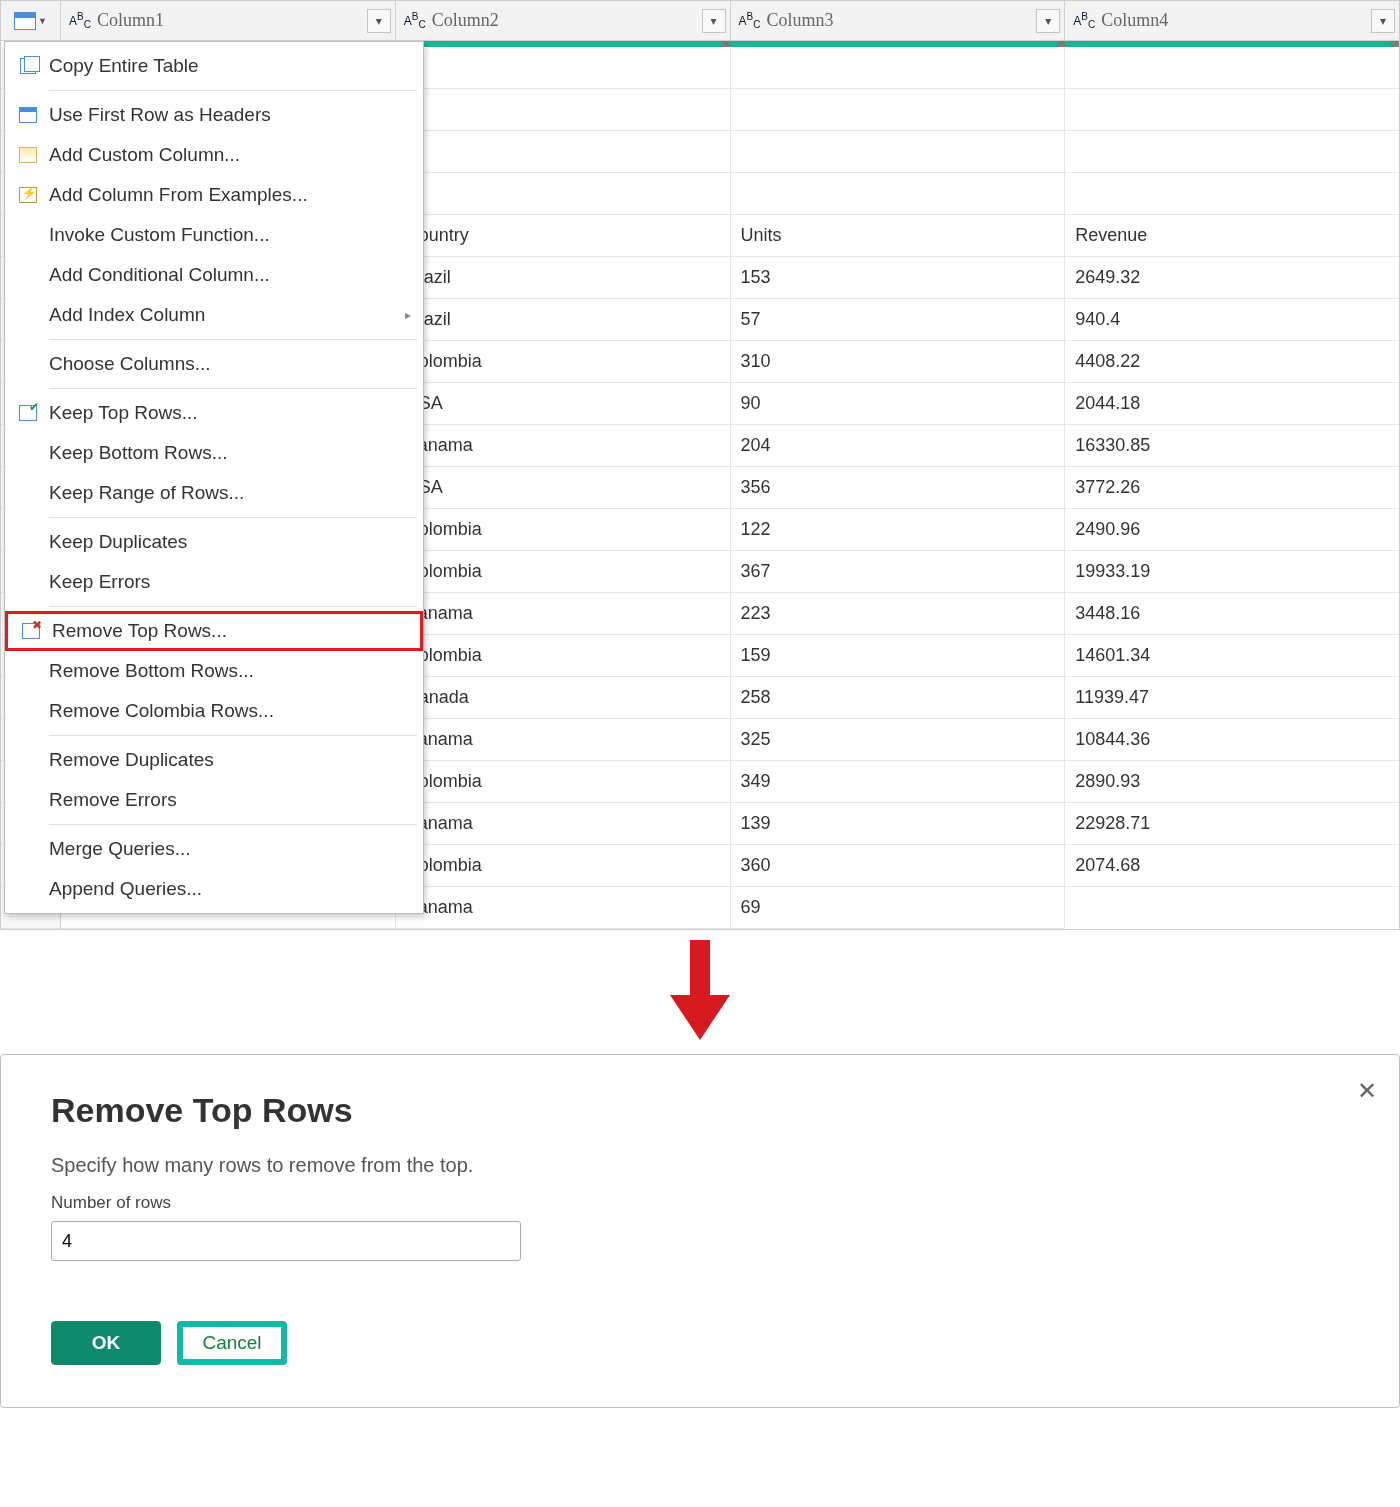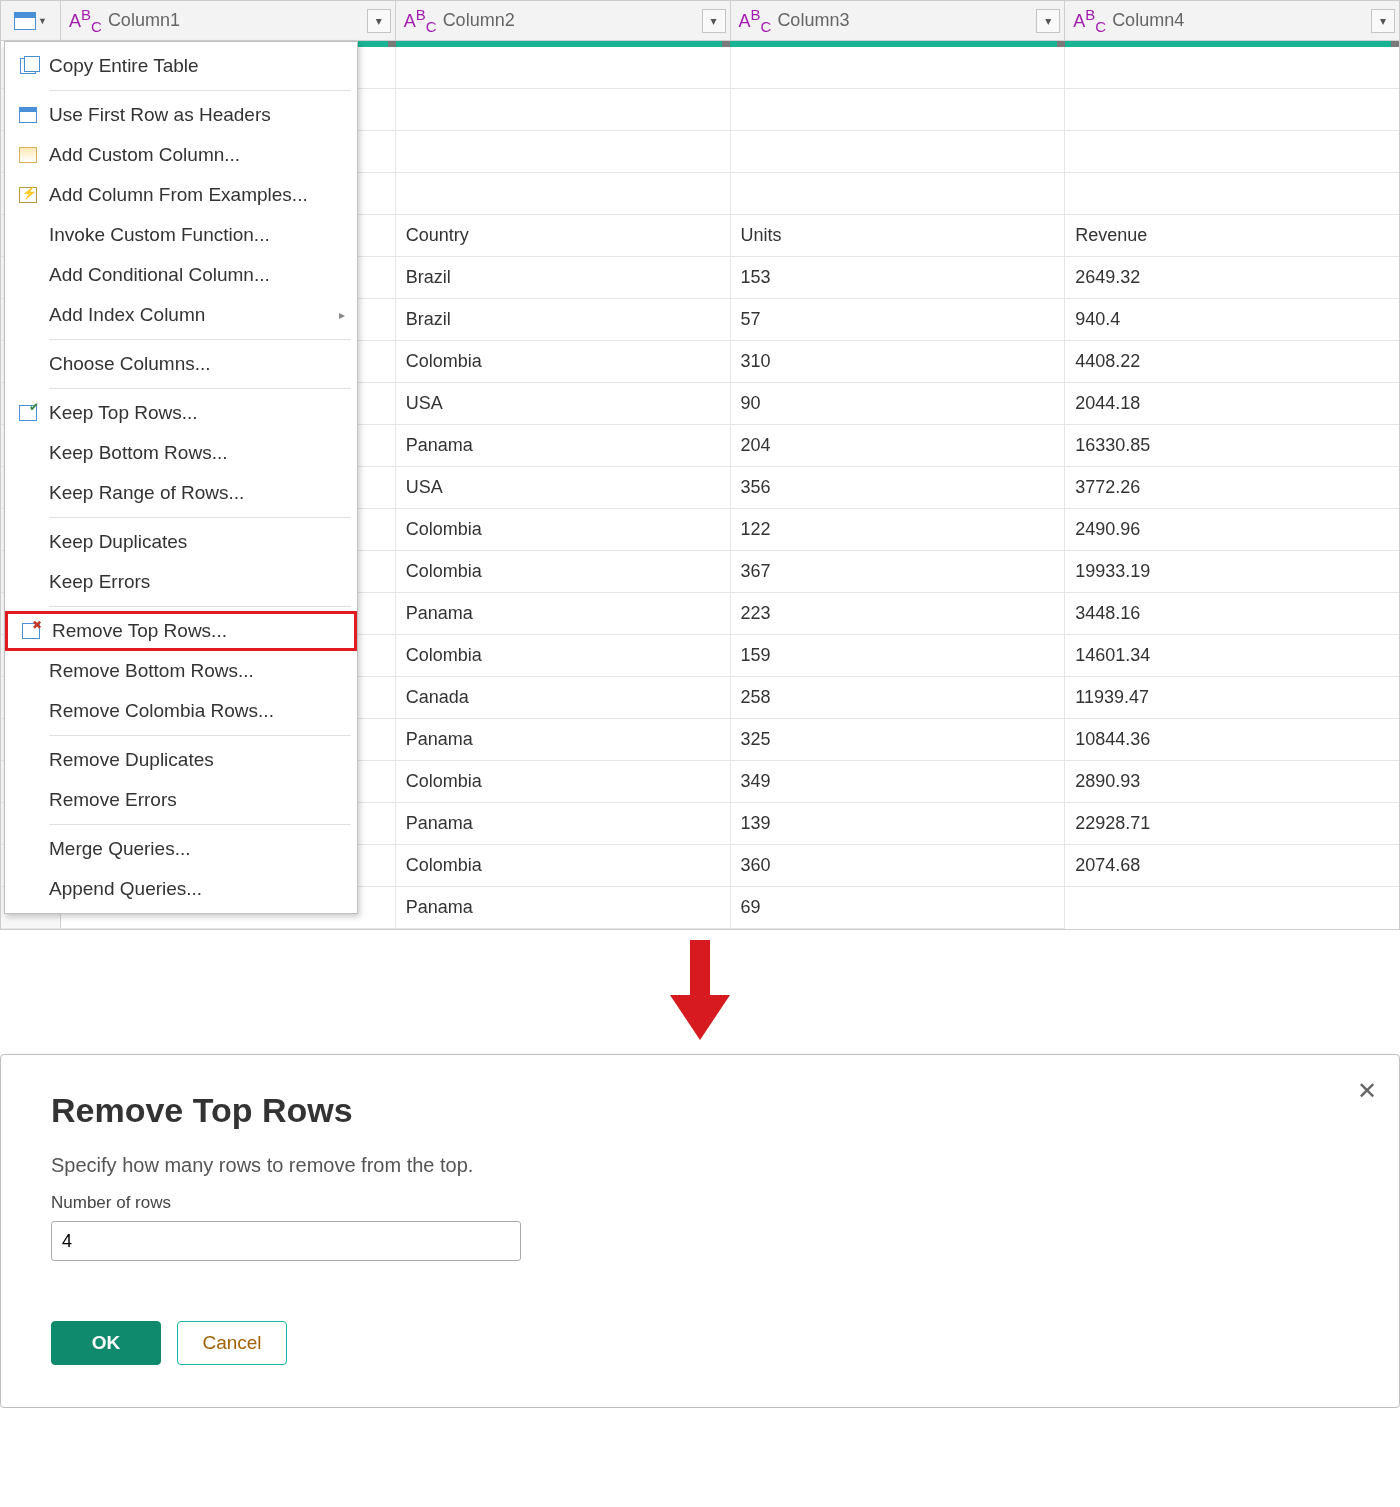--- a/index.html
+++ b/index.html
@@ -5,39 +5,39 @@
 * { box-sizing: border-box; margin: 0; padding: 0; }
 body { font-family: "Segoe UI", Arial, sans-serif; font-size: 18px; color: #333; background: #fff; }
 .container { width: 1400px; margin: 0 auto; }
 
 
 .grid-wrap { position: relative; border: 1px solid #ccc; }
 .columns-row { display: flex; height: 40px; background: #f3f3f3; border-bottom: 1px solid #d0d0d0; }
 .corner-cell { width: 60px; border-right: 1px solid #d0d0d0; display: flex; align-items: center; justify-content: center; }
 .col-head { flex: 1; display: flex; align-items: center; padding: 0 8px; border-right: 1px solid #d0d0d0; position: relative; }
 .col-head:last-child { border-right: none; }
-.type-ico { font-size: 18px; color: #a21caf; margin-right: 6px; }
-.col-name { color: #666; }
+.type-ico { font-size: 12px; color: #0f172a; margin-right: 6px; }
+.col-name { color: #666; font-family: Liberation Serif, serif; }
 .fdrop { position: absolute; right: 4px; top: 8px; width: 24px; height: 24px; border: 1px solid #c5c5c5; background: #f9f9f9; display: flex; align-items: center; justify-content: center; font-size: 12px; color: #555; cursor: pointer; }
 
 .accent-row { display: flex; height: 6px; }
 .accent-spacer { width: 60px; }
 .accent-cell { flex: 1; background: #1ab394; position: relative; }
 .accent-cell::after { content:""; position:absolute; right:0; top:0; bottom:0; width:8px; background:#7a7a7a; }
 
 .data-area { display: flex; }
 .rownum-col { width: 60px; }
 .rownum-cell { height: 42px; border-bottom: 1px solid #e6e6e6; border-right: 1px solid #d0d0d0; display:flex; align-items:center; justify-content:center; color:#888; background:#f7f7f7; }
 .data-cols { flex:1; display:flex; }
 .data-col { flex:1; border-right:1px solid #e6e6e6; }
 .data-col:last-child { border-right:none; }
 .data-cell { height:42px; border-bottom:1px solid #e6e6e6; padding:0 10px; display:flex; align-items:center; }
 
 
-.ctx-menu { position: absolute; left: 3px; top: 40px; width: 354px; background:#fff; border:1px solid #bfbfbf; box-shadow:2px 3px 6px rgba(0,0,0,0.2); z-index:10; padding: 4px 0; }
+.ctx-menu { position: absolute; left: 3px; top: 40px; width: 420px; background:#fff; border:1px solid #bfbfbf; box-shadow:2px 3px 6px rgba(0,0,0,0.2); z-index:10; padding: 4px 0; }
 .ctx-item { display:flex; align-items:center; height:40px; padding:0 12px 0 8px; cursor:pointer; font-size:19px; color:#333; }
 .ctx-icon { width: 30px; height: 24px; margin-right: 6px; display:flex; align-items:center; justify-content:center; }
 .ctx-sep { height:1px; background:#e0e0e0; margin:4px 6px 4px 44px; }
 .ctx-item .sub { margin-left:auto; color:#888; font-size:12px; }
 .highlight-box { border:3px solid #e11b22; }
 .ic-copy { width:16px; height:16px; border:1px solid #4a90d9; display:inline-block; position:relative; }
 .ic-copy::after { content:""; position:absolute; left:3px; top:-3px; width:14px; height:14px; border:1px solid #4a90d9; background:#fff; }
 .ic-headers { width:18px; height:16px; border:1px solid #4a90d9; display:inline-block; position:relative; }
 .ic-headers::before { content:""; position:absolute; left:0; right:0; top:0; height:4px; background:#4a90d9; }
 .ic-custom { width:18px; height:16px; border:1px solid #d8b25c; display:inline-block; position:relative; background:linear-gradient(#ffe9b5,#fff); }
@@ -60,21 +60,21 @@
 
 .dialog { border:1px solid #bfbfbf; border-radius:4px; padding: 36px 50px 42px 50px; position:relative; box-shadow: 0 2px 6px rgba(0,0,0,0.08); }
 .dlg-close { position:absolute; right:22px; top:22px; font-size:24px; color:#666; cursor:pointer; }
 .dlg-title { font-size:34px; font-weight:600; color:#333; margin-bottom: 24px; }
 .dlg-desc { font-size:20px; color:#555; margin-bottom: 16px; }
 .dlg-label { font-size:17px; color:#444; margin-bottom: 8px; display:block; }
 .dlg-input { width: 470px; height: 40px; border:1px solid #aaa; border-radius:3px; padding: 0 10px; font-size:18px; }
 .dlg-buttons { display:flex; gap:16px; margin-top: 60px; }
 .btn { min-width:110px; height:44px; border-radius:4px; font-size:19px; cursor:pointer; display:flex; align-items:center; justify-content:center; }
 .btn-primary { background:#0f8a6c; color:#fff; border:1px solid #0f8a6c; font-weight:600; }
-.btn-secondary { background:#fff; color:#a16207; border:1px solid #14b8a6; }
+.btn-secondary { background:#fff; color:#15803d; border:6px solid #14b8a6; }
 </style>
 </head>
 <body>
 
 <div class="container">
 
   <div class="grid-wrap">
 
     <div class="columns-row">
       <div class="corner-cell">

